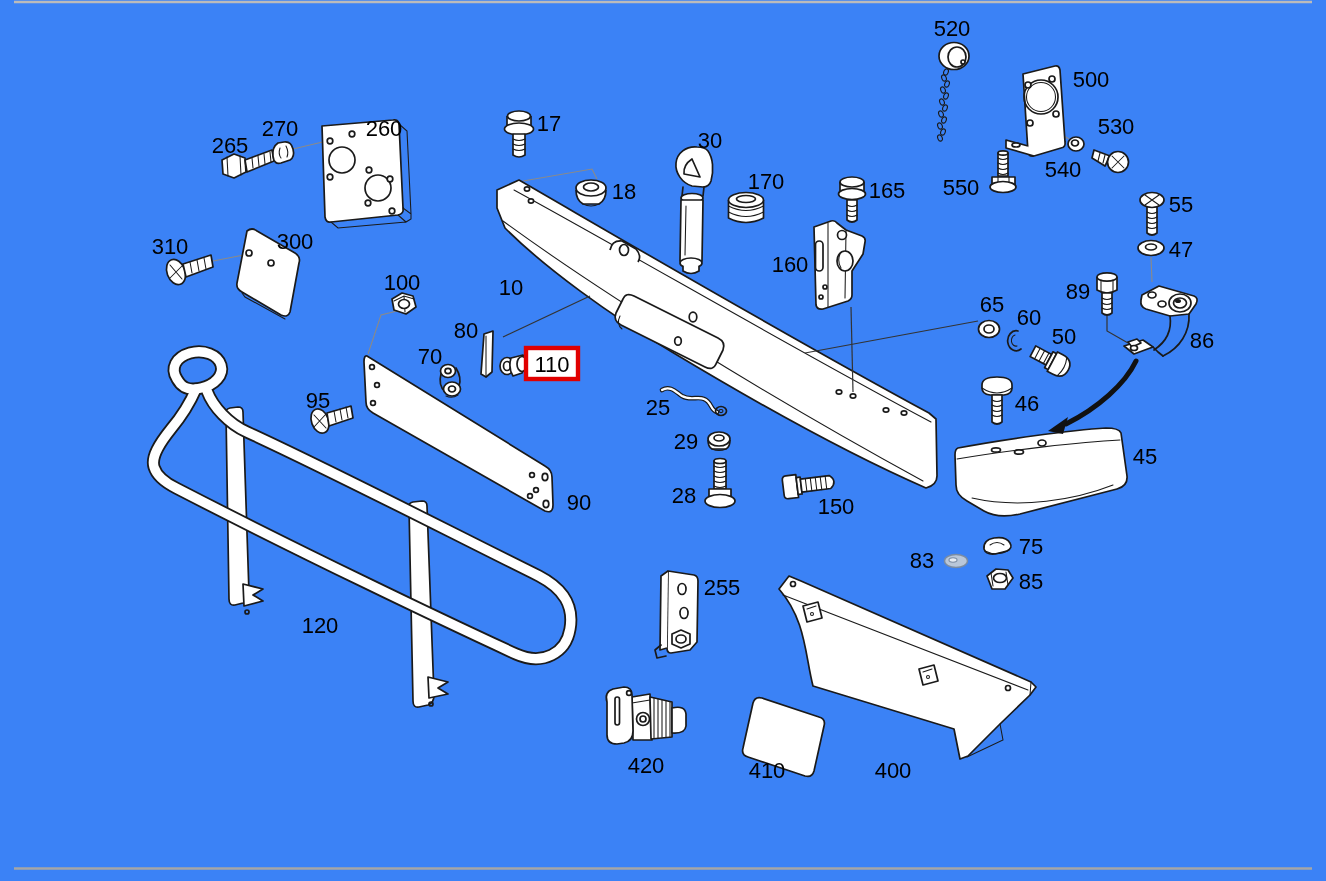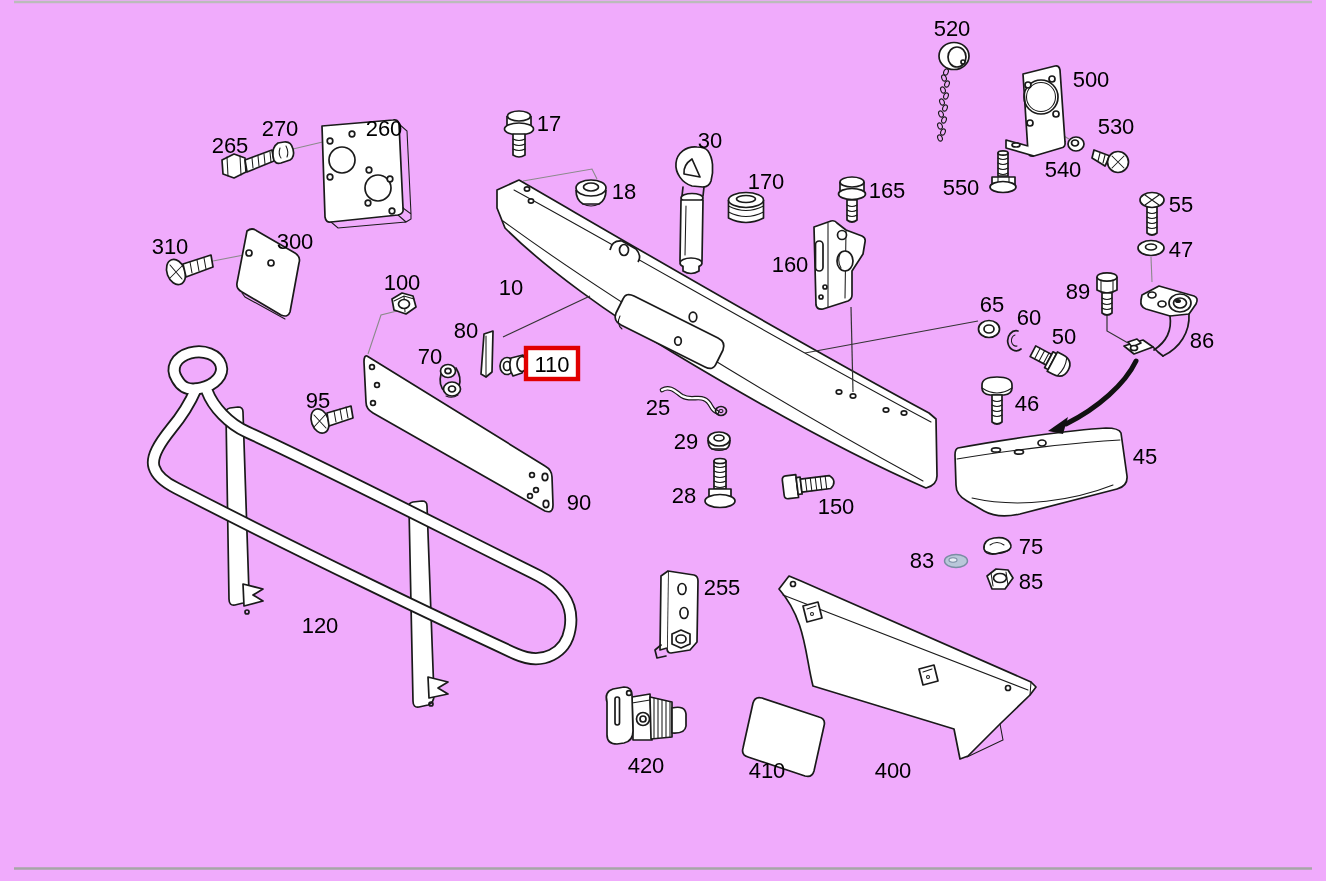--- a/index.html
+++ b/index.html
@@ -1,16 +1,16 @@
 <!DOCTYPE html>
 <html><head>
 <meta charset="utf-8">
 <style>
   html,body{margin:0;padding:0;background:#ffffff;}
-  .canvas{position:relative;width:1326px;height:881px;background:#f0abfc;overflow:hidden;
+  .canvas{position:relative;width:1326px;height:881px;background:#3b82f6;overflow:hidden;
           font-family:"Liberation Sans",sans-serif;}
   svg{display:block;}
   .ln{fill:none;stroke:#1a1a1a;stroke-width:1.7;stroke-linecap:round;stroke-linejoin:round;}
   .fw{fill:#ffffff;stroke:#1a1a1a;stroke-width:1.7;stroke-linejoin:round;}
   .thin{fill:none;stroke:#1a1a1a;stroke-width:1.05;stroke-linecap:round;}
   .leader{fill:none;stroke:#8a8a8a;stroke-width:1.1;}
   .leaderd{fill:none;stroke:#333;stroke-width:1.2;}
   .tube-b{fill:none;stroke:#1a1a1a;stroke-width:13;stroke-linecap:round;stroke-linejoin:round;}
   .tube-w{fill:none;stroke:#ffffff;stroke-width:9.4;stroke-linecap:round;stroke-linejoin:round;}
   .wire-b{fill:none;stroke:#1a1a1a;stroke-width:4.6;stroke-linecap:round;}

